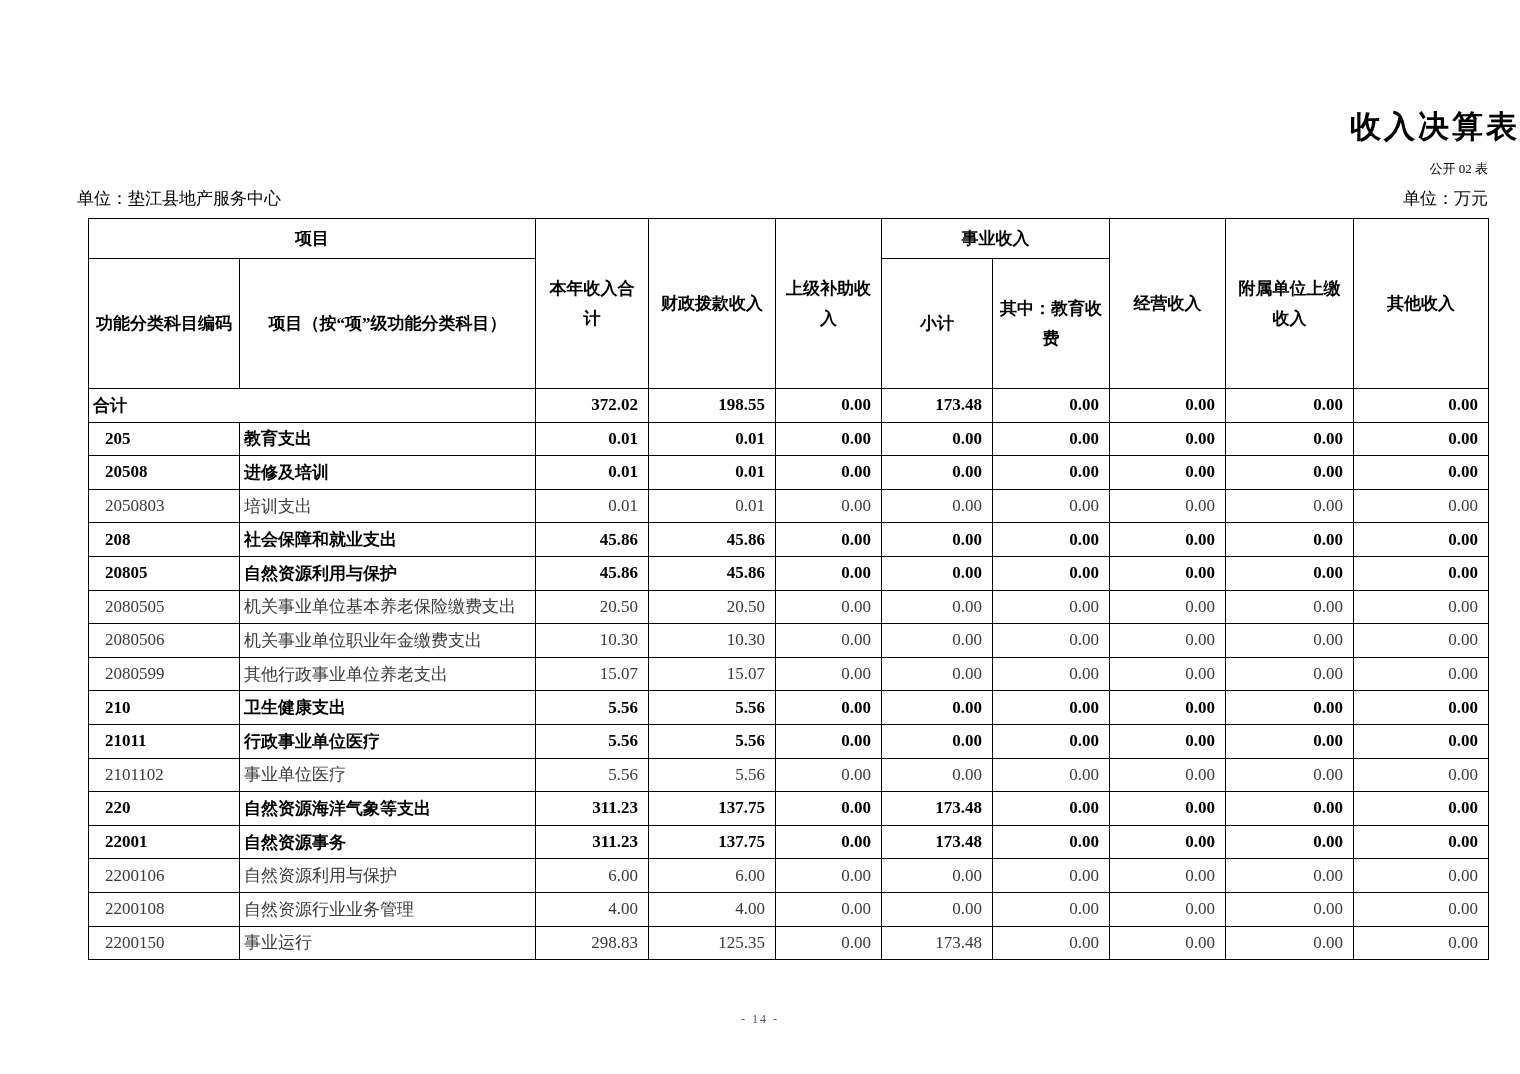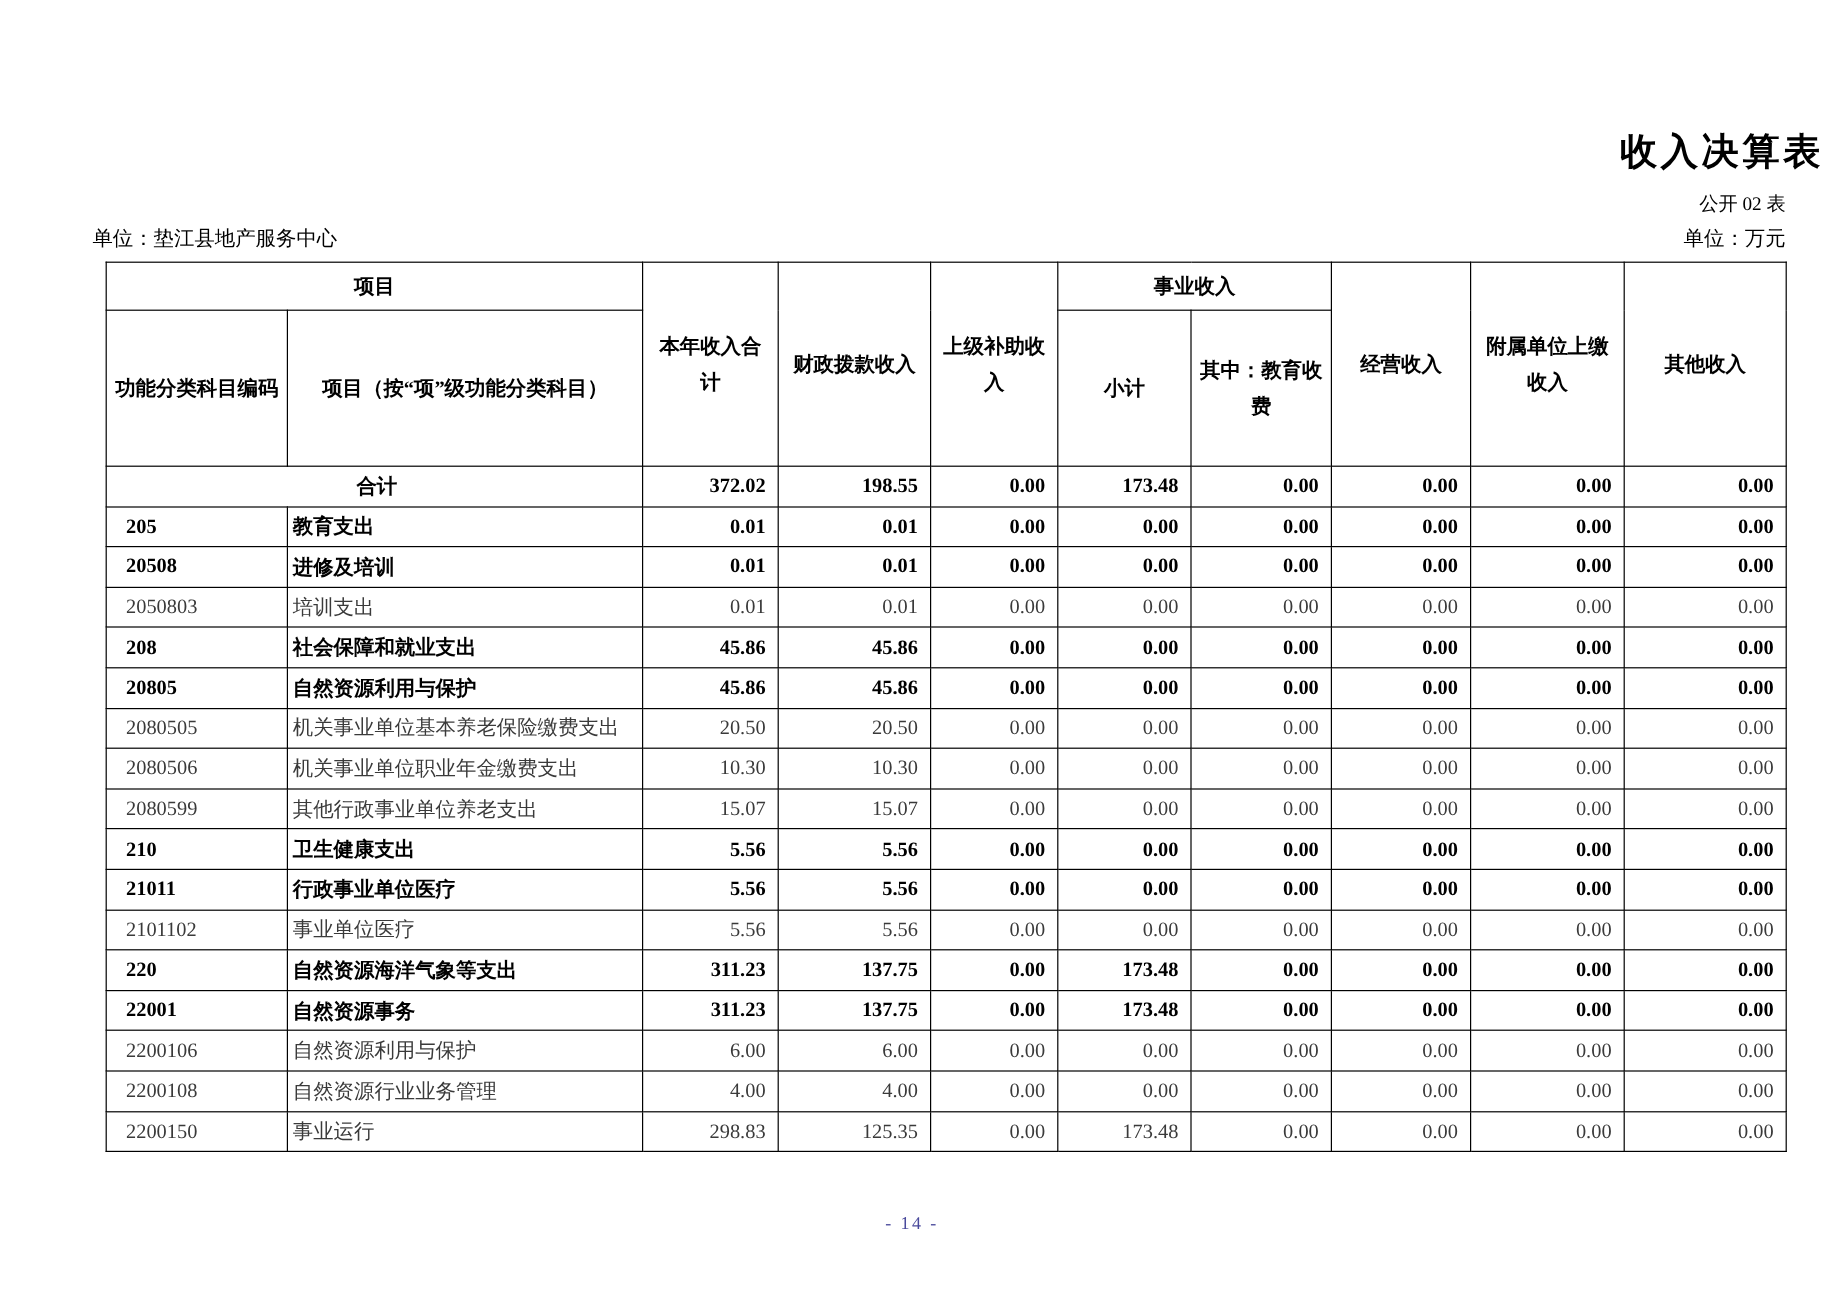--- a/index.html
+++ b/index.html
@@ -11,21 +11,21 @@
     color: #000;
     overflow: hidden;
   }
   .doc-title {
     position: absolute; top: 106px; left: 0; width: 100%;
     text-align: right;
     font-size: 31px; font-weight: bold; letter-spacing: 3px;
   }
   .table-code {
     position: absolute; top: 160px; right: 32px;
-    font-size: 16px;
+    font-size: 13px;
   }
   .meta-row {
     position: absolute; top: 187px; left: 77px; right: 32px;
     display: flex; justify-content: space-between;
     font-size: 17px;
   }
   table.fin-table {
     position: absolute; top: 218px; left: 88px;
     width: 1400px;
     border-collapse: collapse;
@@ -47,26 +47,26 @@
   tr.hrow-a th { height: 40px; }
   tr.hrow-b th { height: 130px; }
   .fin-table tbody td {
     height: 33.6px;
     vertical-align: middle;
     color: #3a3a3a;
   }
   td.c-code  { text-align: left;  padding-left: 16px; }
   td.c-name  { text-align: left;  padding-left: 4px; }
   td.c-num   { text-align: right; padding-right: 10px; }
-  td.c-total-label { text-align: center; }
+  td.c-total-label { }
   tr.bold td { font-weight: bold; color: #000; }
   .page-number {
     position: absolute; top: 1012px; left: 0; width: 100%;
     text-align: center;
-    font-size: 15px;
+    font-size: 12px;
     color: #4a4a9c;
     letter-spacing: 2px;
   }
 </style>
 </head>
 <body>
 
 <div class="doc-title">收入决算表</div>
 
 <div class="table-code">公开 02 表</div>

